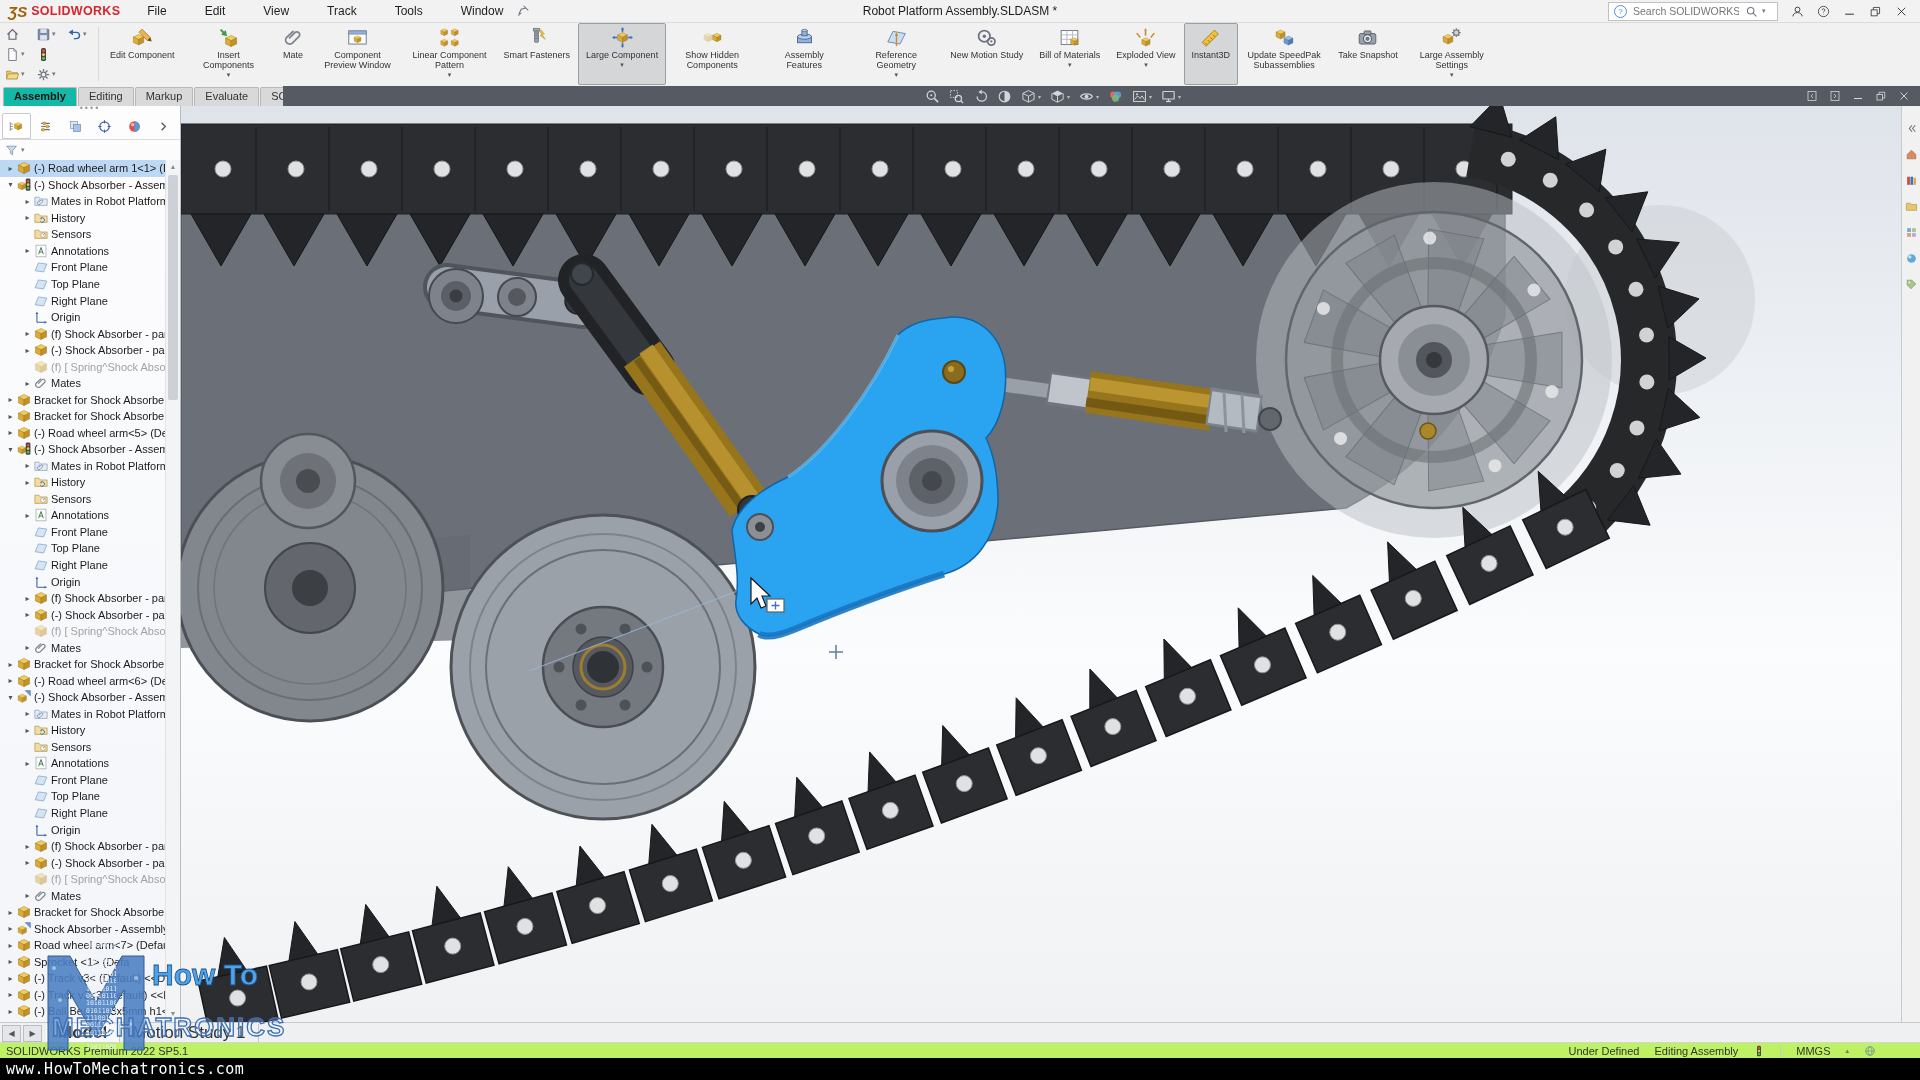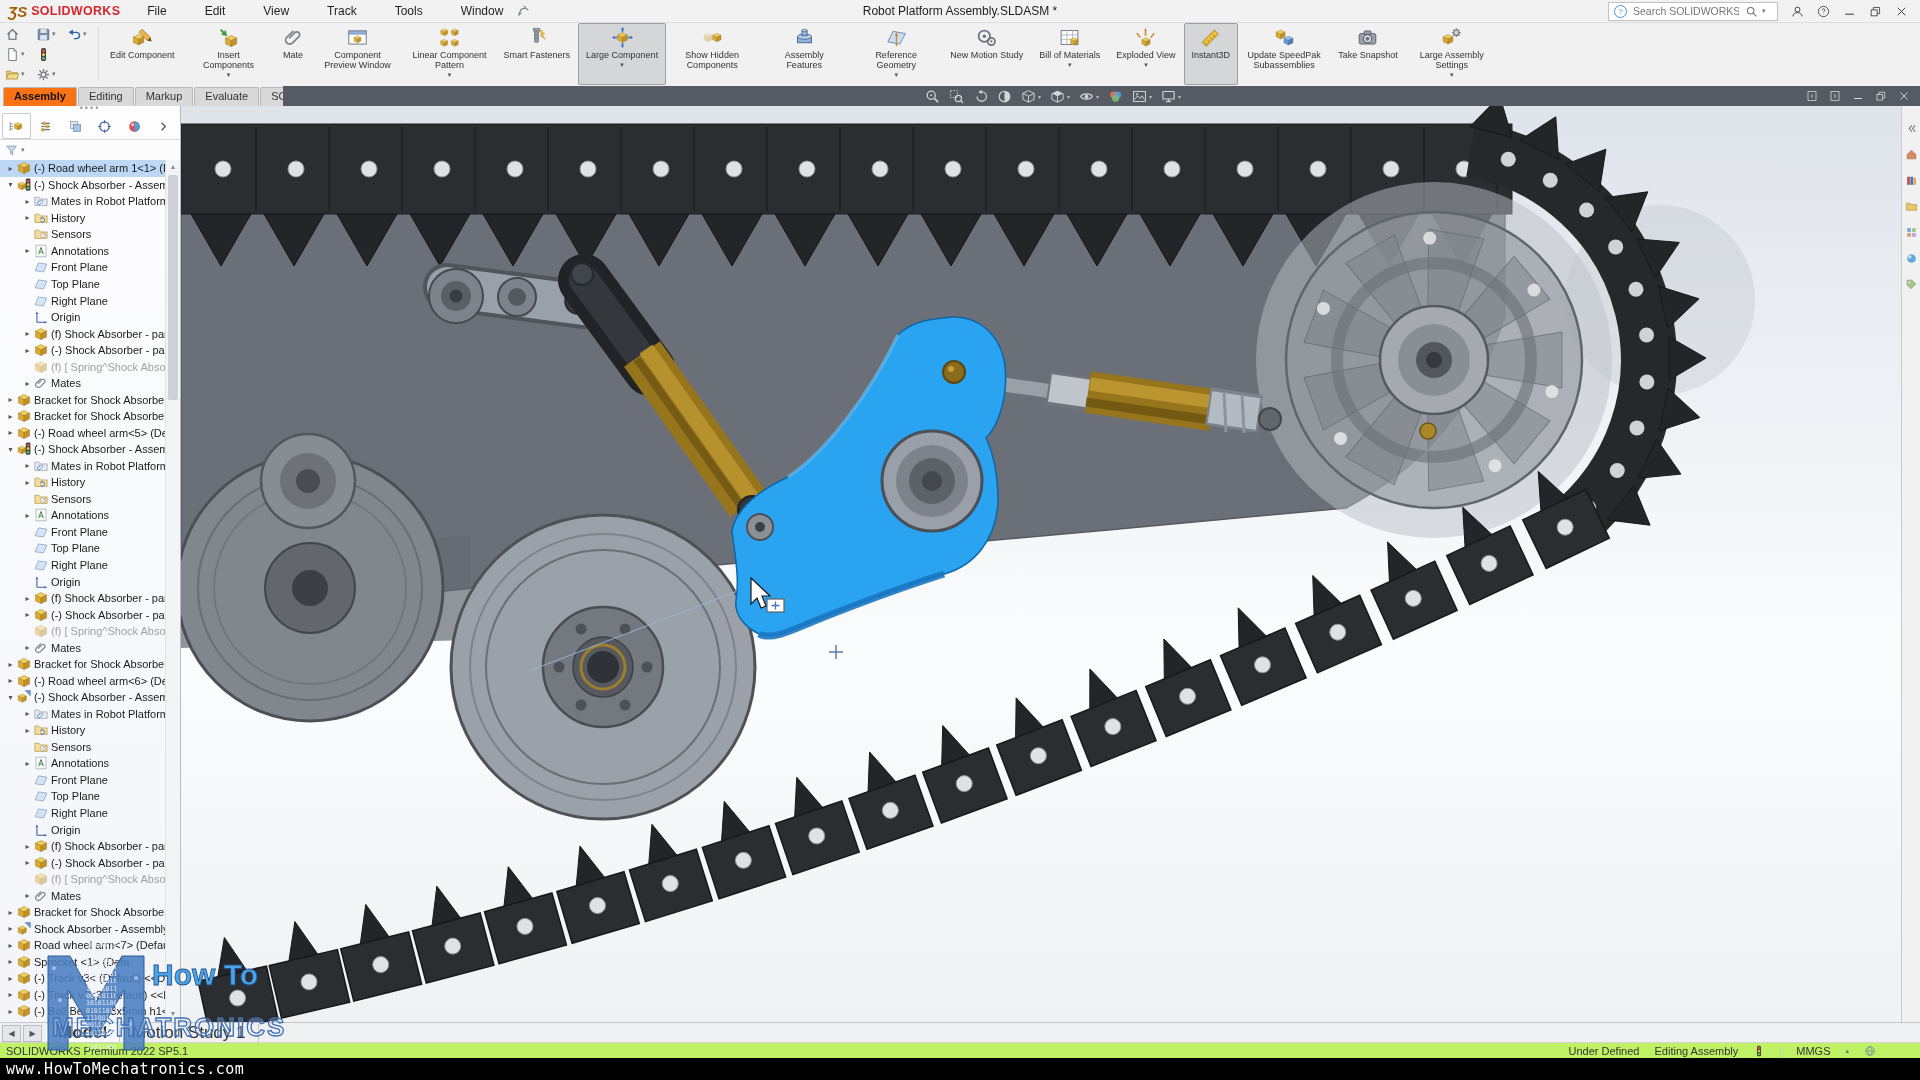--- a/index.html
+++ b/index.html
@@ -33,21 +33,21 @@
     padding:3px 7px 1px;border:1px solid transparent;border-radius:2px;}
   .rbtn svg.ric{width:21px;height:21px;flex:none;margin-bottom:2px;}
   .rlabel{font-size:9px;line-height:10px;color:#333;text-align:center;max-width:76px;}
   .rbtn .dd{font-size:7px;color:#555;line-height:7px;margin-top:1px;}
   .rbtn.active{background:#d4d6d8;border-color:#9b9ea3;}
   
   .cmdrow{left:0;top:86px;width:1920px;height:20px;background:#f1f1f2;z-index:5;}
   .ctabs{display:flex;height:20px;align-items:flex-end;padding-left:3px;}
   .ctab{font-size:11px;padding:2px 10px 3px;background:#d9d9da;border:1px solid #b7b7b9;border-bottom:none;
     color:#333;margin-right:1px;border-radius:2px 2px 0 0;line-height:13px;}
-  .ctab.active{background:#f97316;font-weight:bold;color:#111;margin-top:20px;}
+  .ctab.active{background:#14b8a6;font-weight:bold;color:#111;margin-top:20px;}
   .darkbar{position:absolute;left:283px;right:0;top:0;height:20px;background:#565b63;display:flex;align-items:center;}
   .hicons{margin-left:642px;display:flex;align-items:center;gap:9px;}
   .hbtn{display:flex;align-items:center;gap:2px;color:#d2d6db;}
   .hbtn svg{width:15px;height:15px;}
   .hbtn .dd{font-size:6px;color:#b9bdc2;}
   .dwc{margin-left:auto;display:flex;gap:11px;align-items:center;padding-right:10px;color:#d9dbde;}
   .dwc svg{width:12px;height:12px;}
   
   .tree{left:0;top:106px;width:180px;height:916px;background:linear-gradient(180deg,#fdfdfe,#f3f5f9);
     border-right:1px solid #b9bcc2;overflow:hidden;z-index:4;}

